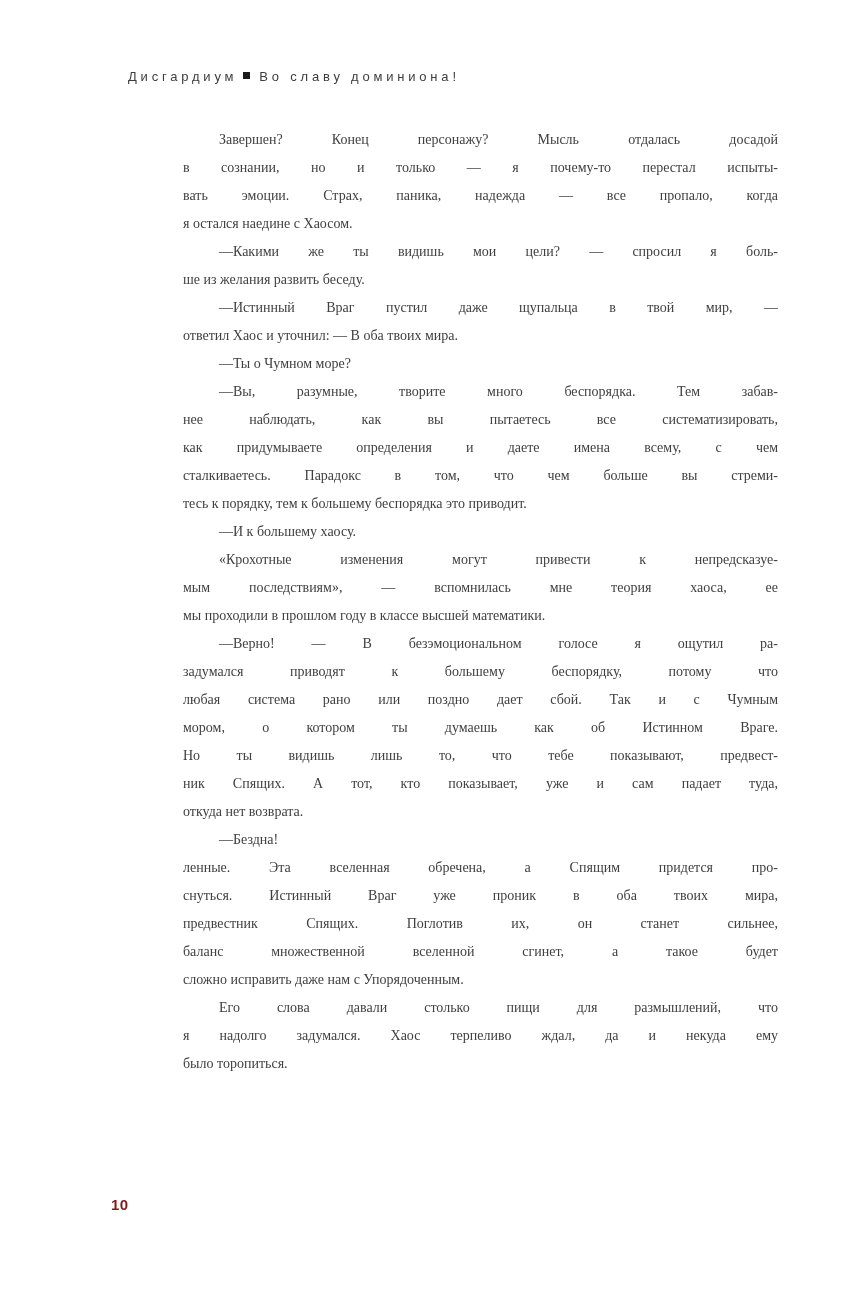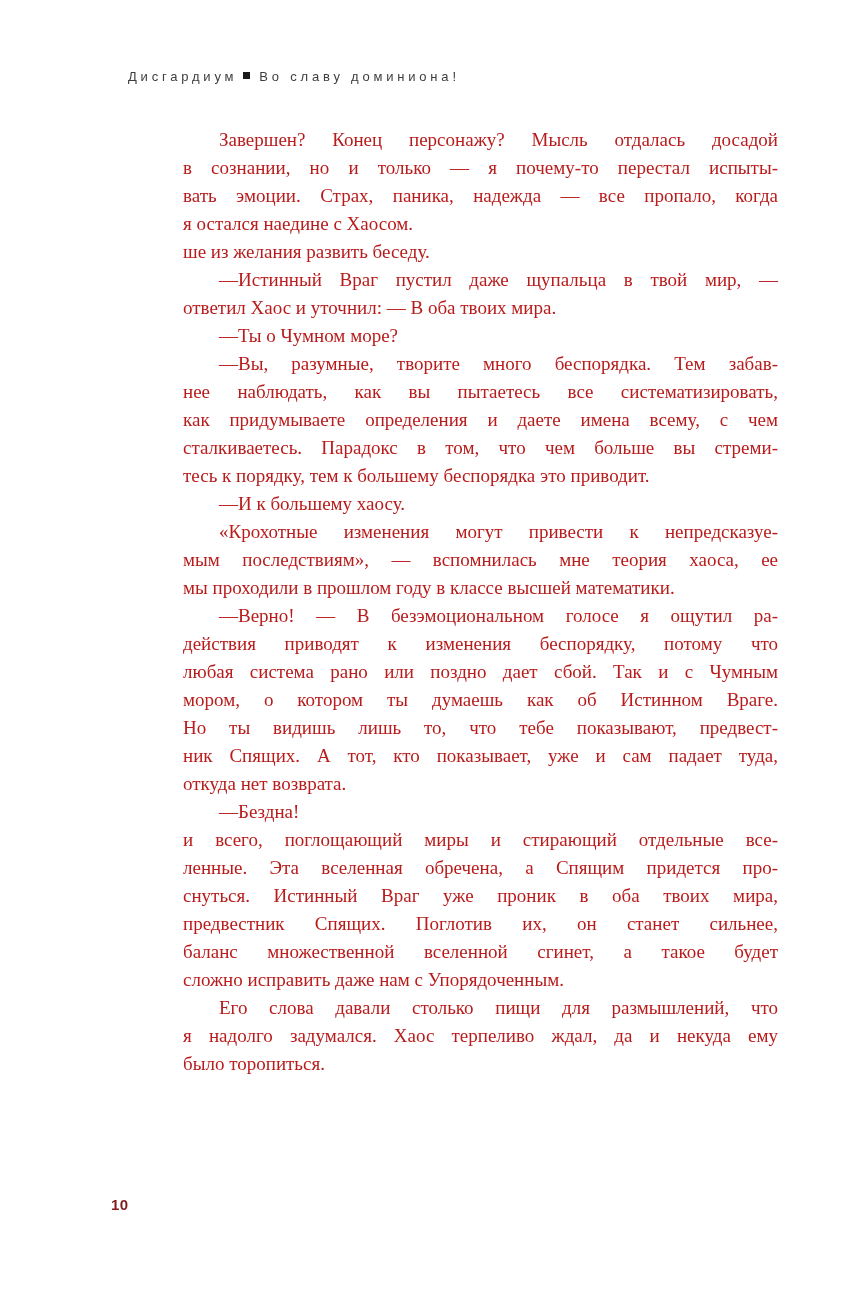--- a/index.html
+++ b/index.html
@@ -29,22 +29,22 @@
     margin: 0 9px 0 6px;
     vertical-align: middle;
     position: relative;
     top: -2px;
   }
   .text-block {
     position: absolute;
     left: 183px;
     top: 126px;
     width: 595px;
-    font-size: 19px;
-    color: #b91c1c;
+    font-size: 14px;
+    color: #404040;
     font-family: Liberation Serif, serif;
   }
   .line {
     height: 28px;
     line-height: 28px;
     text-align: justify;
     text-align-last: justify;
   }
   .line.first { text-indent: 36px; }
   .line.last { text-align-last: auto; }
@@ -67,42 +67,42 @@
 
   <div class="running-header">
     <span>Дисгардиум</span><span class="sep-square"></span><span>Во славу доминиона!</span>
   </div>
 
   <div class="text-block">
       <div class="line first">Завершен? Конец персонажу? Мысль отдалась досадой</div>
       <div class="line">в сознании, но и только — я почему-то перестал испыты-</div>
       <div class="line">вать эмоции. Страх, паника, надежда — все пропало, когда</div>
       <div class="line last">я остался наедине с Хаосом.</div>
+      <div class="line first">—Какими же ты видишь мои цели? — спросил я боль-</div>
       <div class="line last">ше из желания развить беседу.</div>
       <div class="line first">—Истинный Враг пустил даже щупальца в твой мир, —</div>
       <div class="line last">ответил Хаос и уточнил: — В оба твоих мира.</div>
       <div class="line first last">—Ты о Чумном море?</div>
       <div class="line first">—Вы, разумные, творите много беспорядка. Тем забав-</div>
       <div class="line">нее наблюдать, как вы пытаетесь все систематизировать,</div>
       <div class="line">как придумываете определения и даете имена всему, с чем</div>
       <div class="line">сталкиваетесь. Парадокс в том, что чем больше вы стреми-</div>
       <div class="line last">тесь к порядку, тем к большему беспорядка это приводит.</div>
       <div class="line first last">—И к большему хаосу.</div>
       <div class="line first">«Крохотные изменения могут привести к непредсказуе-</div>
       <div class="line">мым последствиям», — вспомнилась мне теория хаоса, ее</div>
       <div class="line last">мы проходили в прошлом году в классе высшей математики.</div>
       <div class="line first">—Верно! — В безэмоциональном голосе я ощутил ра-</div>
-      <div class="line">действия приводят к изменения беспорядку, потому что</div>
+      <div class="line">задумался приводят к большему беспорядку, потому что</div>
       <div class="line">любая система рано или поздно дает сбой. Так и с Чумным</div>
       <div class="line">мором, о котором ты думаешь как об Истинном Враге.</div>
       <div class="line">Но ты видишь лишь то, что тебе показывают, предвест-</div>
       <div class="line">ник Спящих. А тот, кто показывает, уже и сам падает туда,</div>
       <div class="line last">откуда нет возврата.</div>
       <div class="line first last">—Бездна!</div>
-      <div class="line">и всего, поглощающий миры и стирающий отдельные все-</div>
       <div class="line">ленные. Эта вселенная обречена, а Спящим придется про-</div>
       <div class="line">снуться. Истинный Враг уже проник в оба твоих мира,</div>
       <div class="line">предвестник Спящих. Поглотив их, он станет сильнее,</div>
       <div class="line">баланс множественной вселенной сгинет, а такое будет</div>
       <div class="line last">сложно исправить даже нам с Упорядоченным.</div>
       <div class="line first">Его слова давали столько пищи для размышлений, что</div>
       <div class="line">я надолго задумался. Хаос терпеливо ждал, да и некуда ему</div>
       <div class="line last">было торопиться.</div>
     </div>
 

